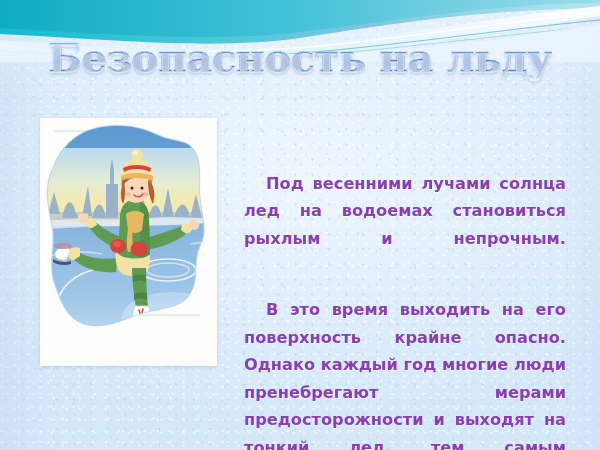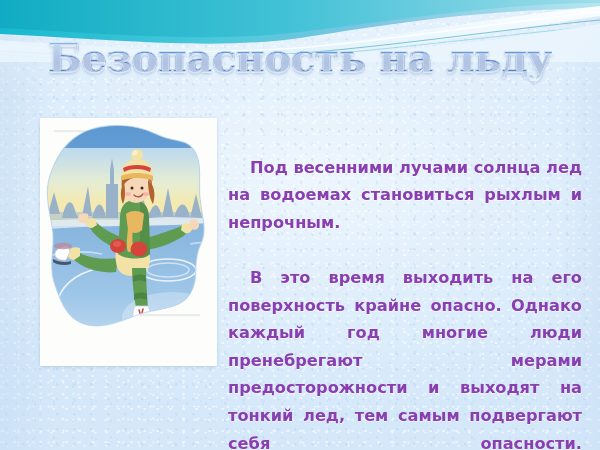--- a/index.html
+++ b/index.html
@@ -104,21 +104,21 @@
     color: #8a3fb0;
     font-family: "DejaVu Sans", "Liberation Sans", sans-serif;
     font-weight: 700;
     font-size: 16.2px;
     line-height: 27.6px;
     text-align: justify;
     text-justify: inter-word;
     white-space: pre-line;
     text-shadow: 0 1px 0 rgba(255,255,255,.55);
   }
-  .para { margin: 0; }
+  .para { margin: 16px; }
   .para + .para { margin-top: 0; }
   .para::before {
     content: "";
     display: inline-block;
     width: 22px;
   }
   
   .para { text-align-last: justify; }
 </style>
 </head>

